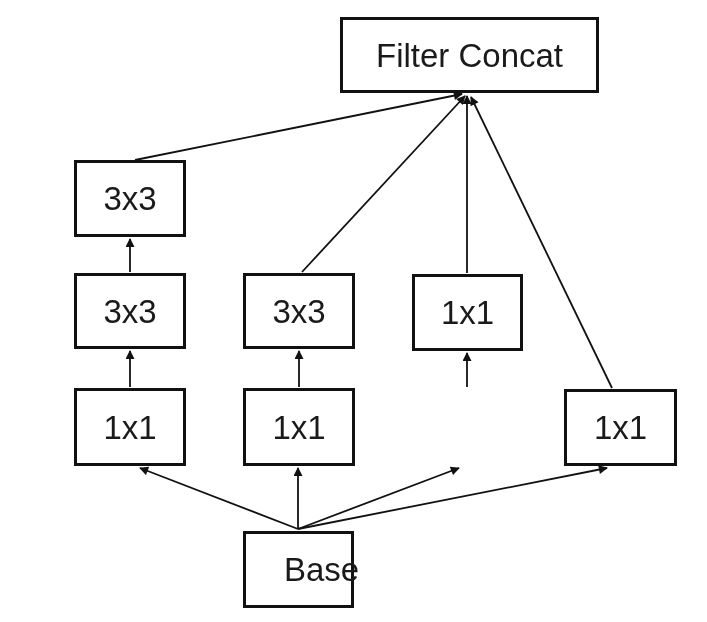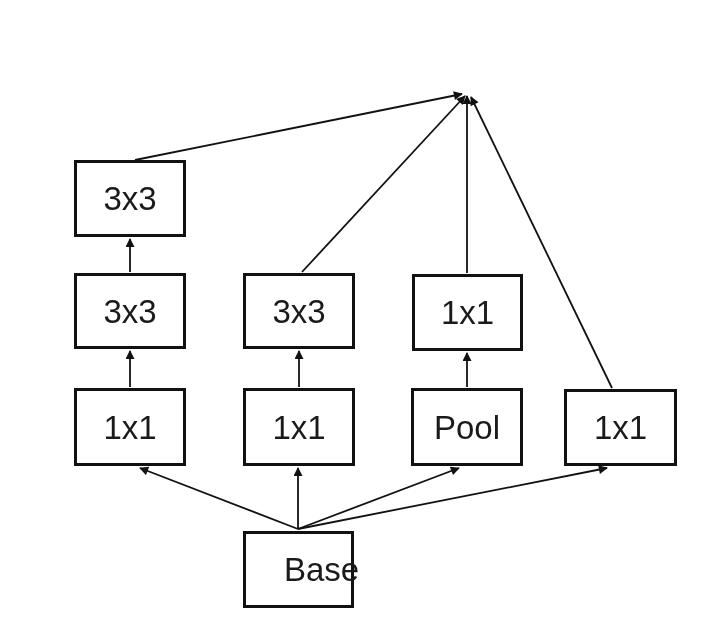--- a/index.html
+++ b/index.html
@@ -63,40 +63,40 @@
         <line x1="130" y1="272" x2="130" y2="239" class="edge-line" stroke="#111111" marker-end="url(#arrowhead)"></line>
         <line x1="299" y1="387" x2="299" y2="351" class="edge-line" stroke="#111111" marker-end="url(#arrowhead)"></line>
         <line x1="467" y1="387" x2="467" y2="353" class="edge-line" stroke="#111111" marker-end="url(#arrowhead)"></line>
         <line x1="135" y1="160" x2="462" y2="94" class="edge-line" stroke="#111111" marker-end="url(#arrowhead)"></line>
         <line x1="302" y1="272" x2="465" y2="96" class="edge-line" stroke="#111111" marker-end="url(#arrowhead)"></line>
         <line x1="467" y1="273" x2="467" y2="96" class="edge-line" stroke="#111111" marker-end="url(#arrowhead)"></line>
         <line x1="612" y1="388" x2="471" y2="97" class="edge-line" stroke="#111111" marker-end="url(#arrowhead)"></line>
       </g>
   </svg>
 
+<div class="node" style="left: 340px; top: 17px; width: 259px; height: 76px; border-color: rgb(17, 17, 17); background: rgb(255, 255, 255);">
+      <span style="color: rgb(26, 26, 26);">Filter Concat</span>
+    </div>
     <div class="node" style="left: 74px; top: 160px; width: 112px; height: 77px; border-color: rgb(17, 17, 17); background: rgb(255, 255, 255);">
       <span style="color: rgb(26, 26, 26);">3x3</span>
     </div>
     <div class="node" style="left: 74px; top: 273px; width: 112px; height: 76px; border-color: rgb(17, 17, 17); background: rgb(255, 255, 255);">
       <span style="color: rgb(26, 26, 26);">3x3</span>
     </div>
     <div class="node" style="left: 243px; top: 273px; width: 112px; height: 76px; border-color: rgb(17, 17, 17); background: rgb(255, 255, 255);">
       <span style="color: rgb(26, 26, 26);">3x3</span>
     </div>
     <div class="node" style="left: 412px; top: 274px; width: 111px; height: 77px; border-color: rgb(17, 17, 17); background: rgb(255, 255, 255);">
       <span style="color: rgb(26, 26, 26);">1x1</span>
     </div>
     <div class="node" style="left: 74px; top: 388px; width: 112px; height: 78px; border-color: rgb(17, 17, 17); background: rgb(255, 255, 255);">
       <span style="color: rgb(26, 26, 26);">1x1</span>
     </div>
     <div class="node" style="left: 243px; top: 388px; width: 112px; height: 78px; border-color: rgb(17, 17, 17); background: rgb(255, 255, 255);">
       <span style="color: rgb(26, 26, 26);">1x1</span>
     </div>
-    <div class="node" style="left: 411px; top: 388px; width: 112px; height: 78px; border-color: rgb(17, 17, 17); background: rgb(255, 255, 255);">
-      <span style="color: rgb(26, 26, 26);">Pool</span>
-    </div>
     <div class="node" style="left: 564px; top: 389px; width: 113px; height: 77px; border-color: rgb(17, 17, 17); background: rgb(255, 255, 255);">
       <span style="color: rgb(26, 26, 26);">1x1</span>
     </div>
     <div class="node" style="left: 243px; top: 531px; width: 111px; height: 77px; border-color: rgb(17, 17, 17); background: rgb(255, 255, 255);">
       <span style="color: rgb(26, 26, 26); margin-left: 46px;">Base</span>
     </div>
   </div>
 
 </body></html>

